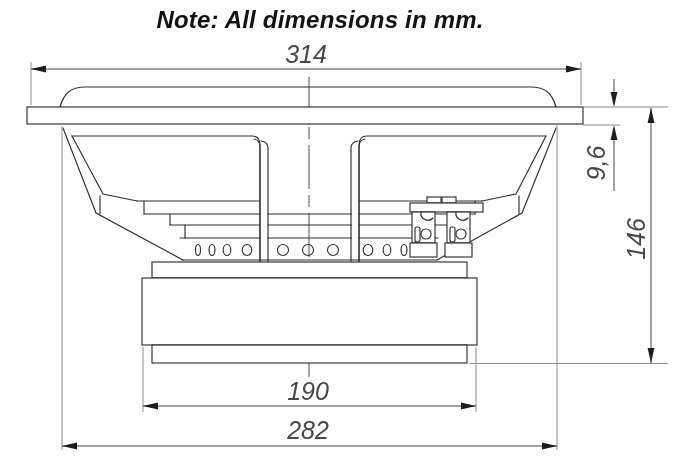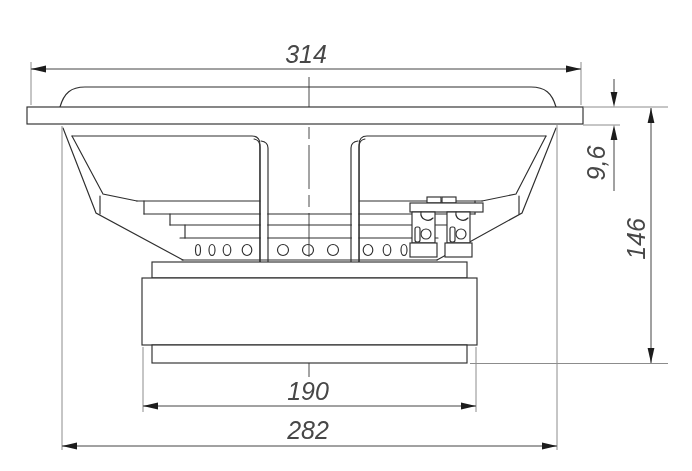--- a/index.html
+++ b/index.html
@@ -17,20 +17,21 @@
   .arr {fill:#1c1c1c;stroke:none;}
   .cl  {stroke:#4a4a4a;stroke-width:1;fill:none;stroke-dasharray:44 6 12 6;}
   .dtxt{font-family:"Liberation Sans",sans-serif;font-style:italic;font-size:25px;
         fill:#474747;}
 </style>
 </head>
 <body>
 
 <div id="stage">
 
+  <div id="note-title">Note:  All dimensions in mm.</div>
 
   <svg width="692" height="471" viewBox="0 0 692 471">
 
     <g>
       <path class="cl" d="M309,77 V377"></path>
     </g>
 
     <g>
 
       <path class="st" d="M60,107 C64,93 71,87 85,87 L531,87 C545,87 552,93 556,107"></path>

